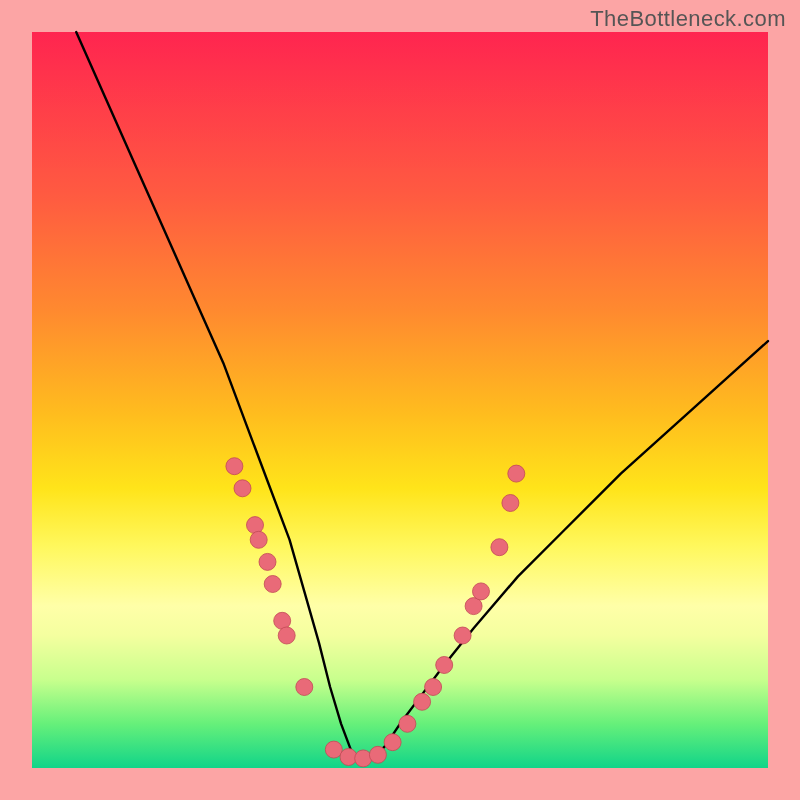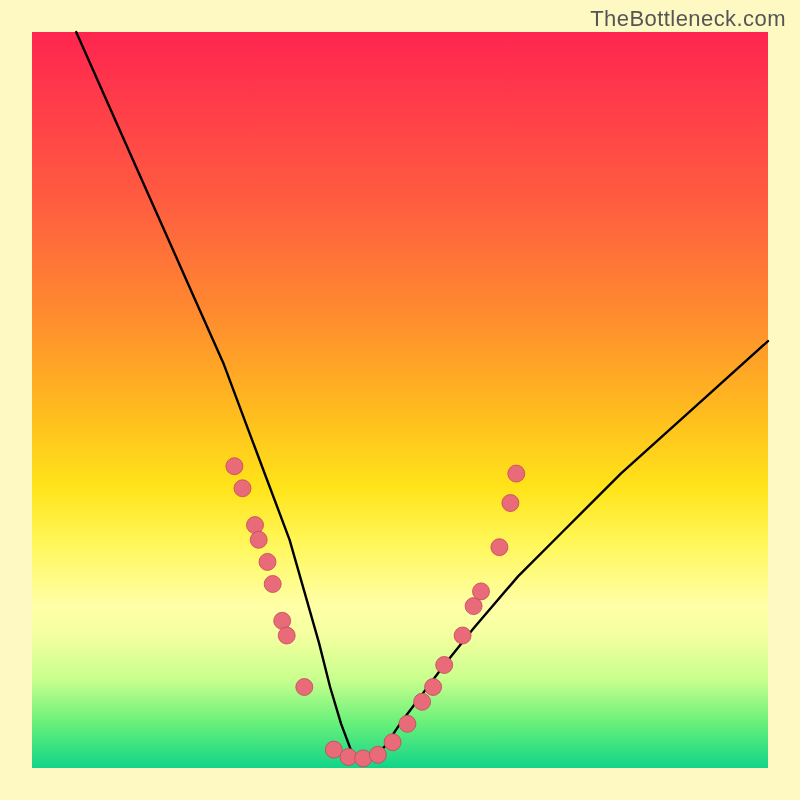--- a/index.html
+++ b/index.html
@@ -10,21 +10,21 @@
     overflow: hidden;
     background: #000;
     font-family: Arial, Helvetica, sans-serif;
   }
   .frame {
     position: absolute;
     top: 0;
     left: 0;
     width: 800px;
     height: 800px;
-    background: #fef9c3;
+    background: #fca5a5;
   }
   .plot-area {
     position: absolute;
     top: 32px;
     left: 32px;
     width: 736px;
     height: 736px;
     
     background: linear-gradient(
       to bottom,

